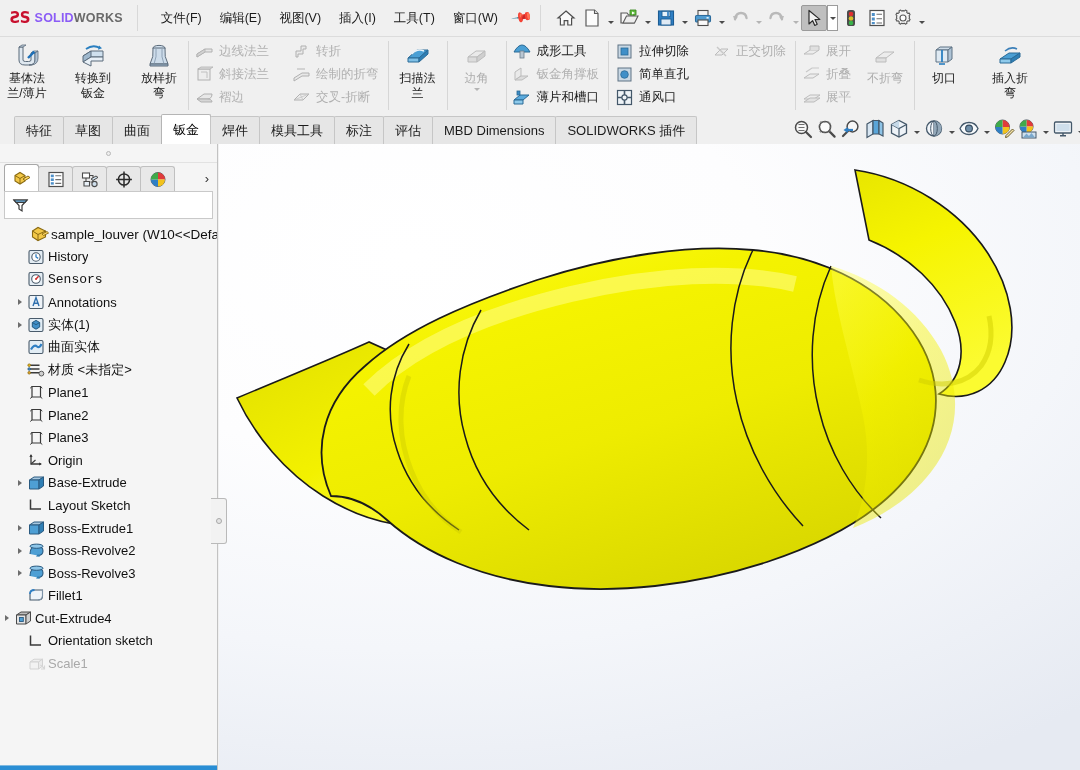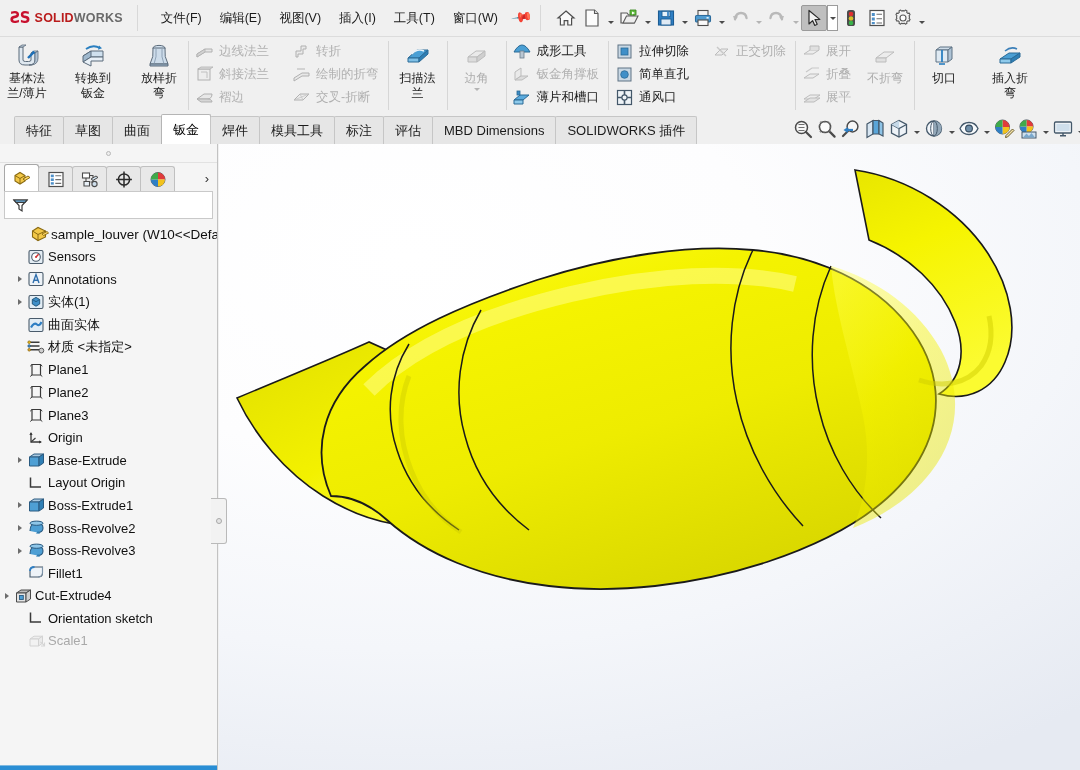--- a/index.html
+++ b/index.html
@@ -17,21 +17,21 @@
     position: absolute; left: 0; top: 0; width: 1080px; height: 37px;
     background: #f0f0f0; border-bottom: 1px solid #dcdcdc;
     display: flex; align-items: center;
   }
   .brand { display: flex; align-items: center; padding: 0 14px 0 10px; height: 37px; }
   .brand-3ds {
     font-size: 15px; font-weight: bold; color: #c8102e; letter-spacing: -1px;
     font-family: "DejaVu Sans", sans-serif; margin-right: 5px;
   }
   .brand-sw { font-size: 12.5px; font-weight: bold; letter-spacing: .2px; }
-  .brand-sw .s1 { color: #b91c1c; }
+  .brand-sw .s1 { color: #8b5cf6; }
   .brand-sw .s2 { color: #6a6a6a; }
 
   .menu-sep { width: 1px; height: 26px; background: #d8d8d8; }
   .menu-items { display: flex; align-items: center; height: 37px; padding-left: 14px; }
   .menu-item {
     font-size: 12.5px; color: #1b1b1b; padding: 4px 9px; cursor: default; white-space: nowrap;
   }
   .pin-icon { color: #8d8d8d; font-size: 14px; padding: 0 10px 0 6px; transform: rotate(35deg); }
 
   .qa-bar { display: flex; align-items: center; height: 37px; padding-left: 12px; gap: 0px; }
@@ -823,20 +823,31 @@
               <path d="M12 9 L17 6.5 L18.6 8 L13.6 10.5 Z" fill="#ffd966" stroke="#8a6a12" stroke-width=".9"></path>
             </svg>
           </span>
           <span class="tlbl" style="font-size: 13.5px;">sample_louver  (W10&lt;&lt;Defa</span>
         </div>
         <div class="tnode" style="padding-left: 13px;">
           <span class="exp"></span>
           <span class="tic">
             <svg width="18" height="18" viewBox="0 0 18 18">
               <rect x="2" y="2.5" width="14" height="13" rx="1.4" fill="#e4edf4" stroke="#4a5b6b" stroke-width="1.1"></rect>
+              <circle cx="9" cy="9" r="4.2" fill="#ffffff" stroke="#4a5b6b" stroke-width="1.1"></circle>
+              <path d="M9 6.2 L9 9 L11.2 10.4" stroke="#2f7fc4" stroke-width="1.3" fill="none"></path>
+            </svg>
+          </span>
+          <span class="tlbl">History</span>
+        </div>
+        <div class="tnode" style="padding-left: 13px; font-family: Liberation Mono, monospace;">
+          <span class="exp"></span>
+          <span class="tic">
+            <svg width="18" height="18" viewBox="0 0 18 18">
+              <rect x="2" y="2.5" width="14" height="13" rx="1.4" fill="#e4edf4" stroke="#4a5b6b" stroke-width="1.1"></rect>
               <circle cx="9" cy="9" r="4.3" fill="#ffffff" stroke="#4a5b6b" stroke-width="1.1"></circle>
               <path d="M9 9 L11.6 6.3" stroke="#d03030" stroke-width="1.5"></path>
               <circle cx="9" cy="9" r="1" fill="#d03030"></circle>
             </svg>
           </span>
           <span class="tlbl">Sensors</span>
         </div>
         <div class="tnode" style="padding-left: 13px;">
           <span class="exp">
             <span class="arr"></span>
@@ -940,21 +951,21 @@
           </span>
           <span class="tlbl">Base-Extrude</span>
         </div>
         <div class="tnode" style="padding-left: 13px;">
           <span class="exp"></span>
           <span class="tic">
             <svg width="18" height="18" viewBox="0 0 18 18">
               <path d="M3.5 3.5 L3.5 13 L14 13" fill="none" stroke="#3a3a3a" stroke-width="1.5"></path>
             </svg>
           </span>
-          <span class="tlbl">Layout Origin</span>
+          <span class="tlbl">Layout Sketch</span>
         </div>
         <div class="tnode" style="padding-left: 13px;">
           <span class="exp">
             <span class="arr"></span>
           </span>
           <span class="tic">
             <svg width="19" height="18" viewBox="0 0 19 18">
               <path d="M2.5 6 L7 3 L16.5 3 L12 6 Z" fill="#a8c8e0" stroke="#2a5a80" stroke-width="1"></path>
               <path d="M2.5 6 L12 6 L12 15 L2.5 15 Z" fill="#4e9fd4" stroke="#2a5a80" stroke-width="1"></path>
               <path d="M12 6 L16.5 3 L16.5 12 L12 15 Z" fill="#2f7fb5" stroke="#2a5a80" stroke-width="1"></path>

